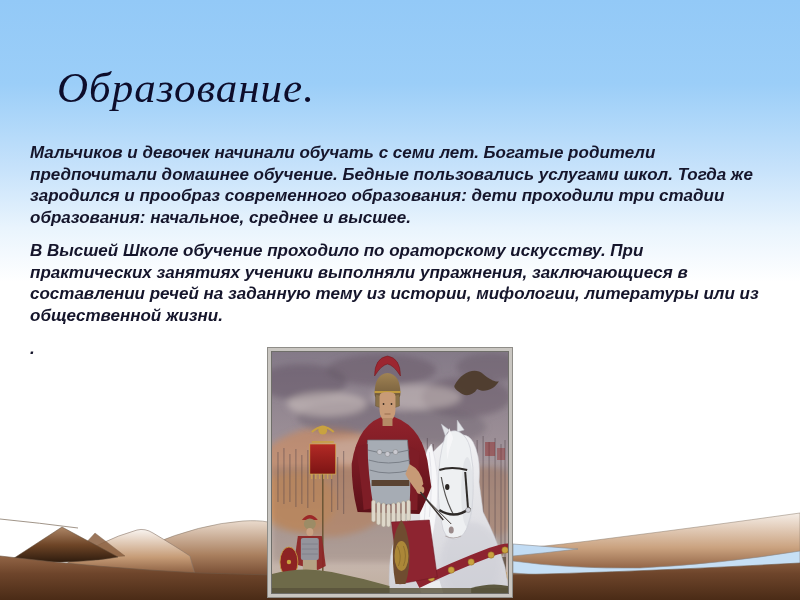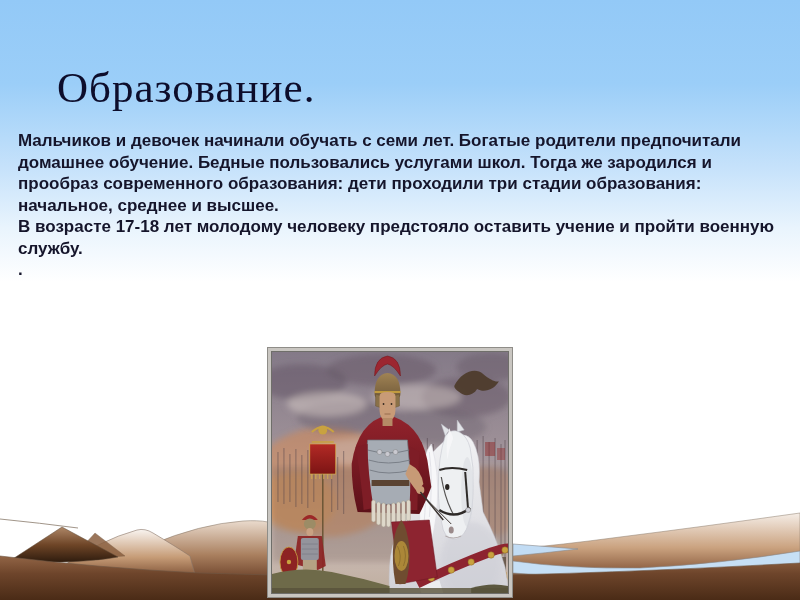--- a/index.html
+++ b/index.html
@@ -1,31 +1,32 @@
 <!DOCTYPE html>
 <html><head>
 <meta charset="utf-8">
 <style>
   html,body{margin:0;padding:0;background:#ffffff;}
   .slide{
     position:relative;width:800px;height:600px;overflow:hidden;
     font-family:"Liberation Sans",sans-serif;
     background:linear-gradient(180deg,#93c9f7 0%,#9bcef8 14%,#c6e2fb 28%,#e9f4fd 38%,#ffffff 47%,#ffffff 100%);
+    font-style:italic;
   }
   .landscape{position:absolute;left:0;top:0;z-index:1;}
   .title{
     position:absolute;left:57px;top:64px;z-index:3;
     font-family:"Liberation Serif",serif;font-size:43px;line-height:1.1;
     font-weight:400;color:#0d0d2b;letter-spacing:1px;margin:0;
   }
   .body-text{
     position:absolute;left:18px;top:130px;width:757px;z-index:3;
     color:#15152b;font-size:17px;line-height:21.5px;font-weight:bold;
   }
-  .body-text p{margin:0;white-space:pre-wrap;}
+  .body-text p{margin:12px;white-space:pre-wrap;}
   .trailing-period{margin-top:21.5px;}
   .painting-frame{
     position:absolute;left:267px;top:347px;width:246px;height:251px;z-index:2;
     background:#c9c6c1;border:1px solid #8f8d88;padding:3px;box-sizing:border-box;
   }
   .painting-inner{
     width:100%;height:100%;box-sizing:border-box;border:1px solid #6f6e6a;overflow:hidden;
   }
   .painting-inner svg{display:block;width:100%;height:100%;}
 </style>
@@ -287,17 +288,17 @@
           <rect x="0" y="236" width="237" height="5" fill="#57523a" opacity="0.8"></rect>
         </g>
       </svg>
     </div>
   </div>
 
   <h1 class="title">Образование.</h1>
 
   <div class="body-text">
     <p>Мальчиков и девочек начинали обучать с семи лет. Богатые родители предпочитали домашнее обучение. Бедные пользовались услугами школ. Тогда же зародился и прообраз современного образования: дети проходили три стадии образования: начальное, среднее и высшее.</p>
-    <p>В возрасте 17-18 лет молодому человеку предстояло оставить учение и пройти военную службу.</p>
+    <p>В Высшей Школе обучение проходило по ораторскому искусству. При практических занятиях ученики выполняли упражнения, заключающиеся в составлении речей на заданную тему из истории, мифологии, литературы или из общественной жизни.</p>
     <p class="trailing-period">.</p>
   </div>
 
 </div>
 
 </body></html>

